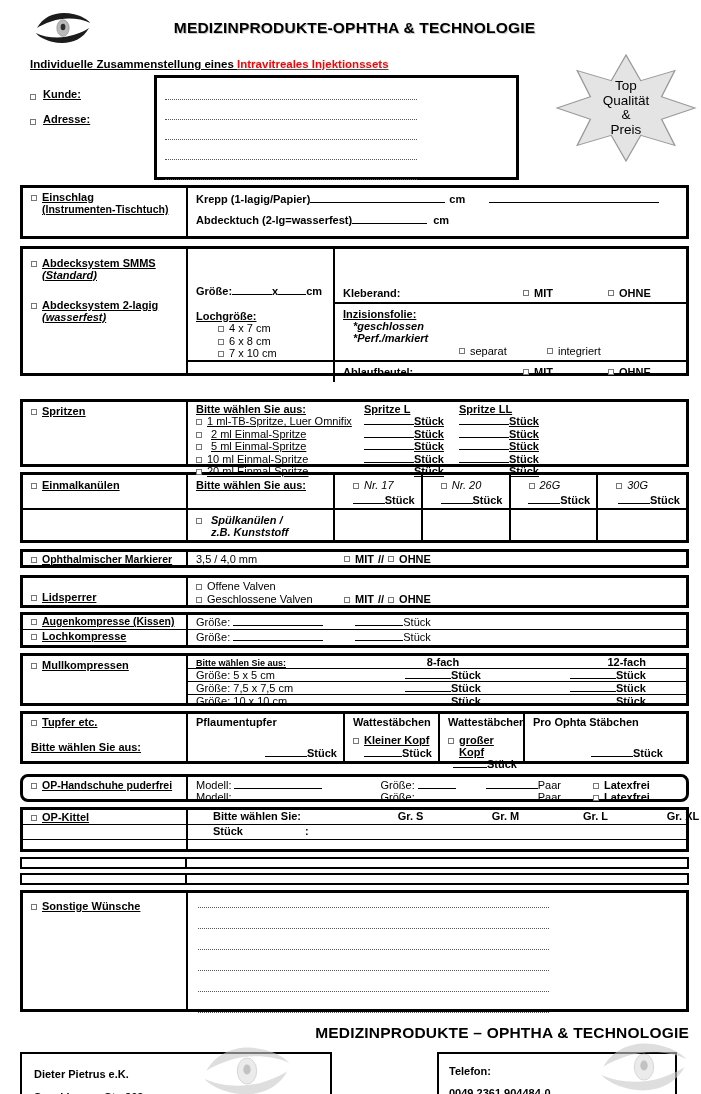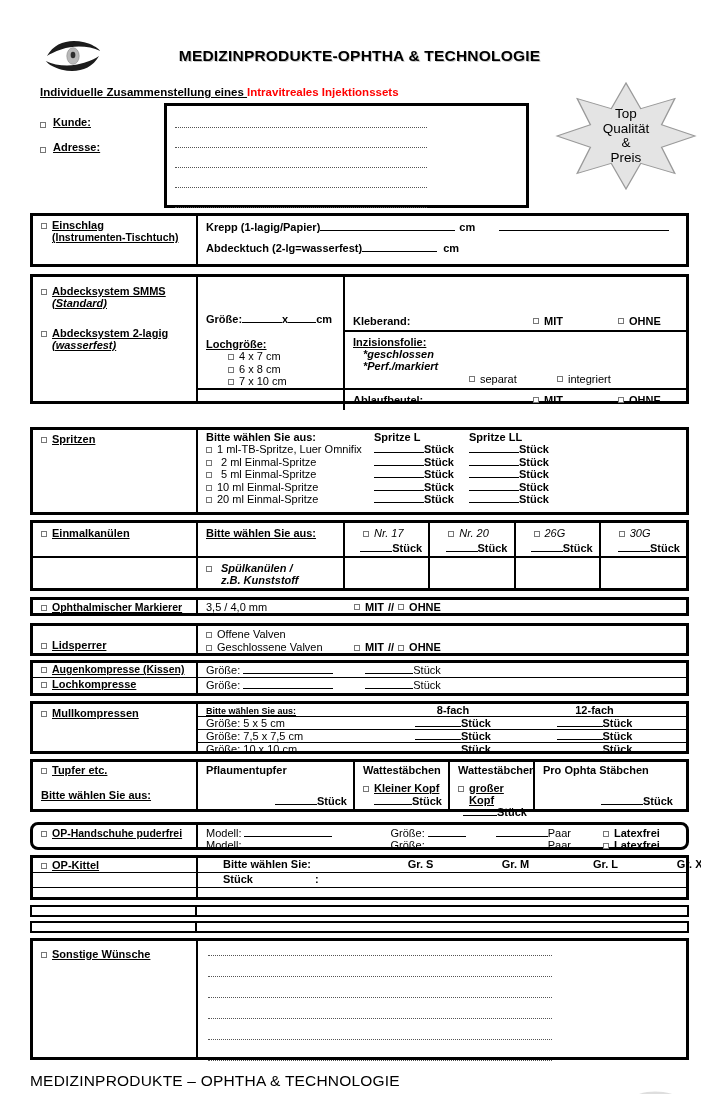--- a/index.html
+++ b/index.html
@@ -2,37 +2,37 @@
 <html><head>
 <meta charset="utf-8">
 <style>
   * { box-sizing: border-box; }
   html,body { margin:0; padding:0; }
   body {
     width:701px; height:1094px; background:#fff; color:#000;
     font-family:"Liberation Sans", sans-serif; font-size:11px;
     position:relative; overflow:hidden;
   }
-  .page { position:absolute; inset:0; padding:6px 12px 0 30px;margin-top:28px; }
+  .page { position:absolute; inset:0; padding:6px 12px 0 20px; }
 
   .b { font-weight:bold; }
   .u { text-decoration:underline; }
   .i { font-style:italic; }
 
   .cb { display:inline-block; width:6px; height:6px; border:1px solid #777; background:#fff; margin-right:5px; flex:none; vertical-align:1px; }
   .wl { display:inline-block; height:10px; border-bottom:1.5px solid #000; vertical-align:baseline; }
   .dot { border-bottom:1.6px dotted #555; height:1px; }
 
   
   .hdr { position:relative; height:46px; }
   .logo { position:absolute; left:12px; top:2px; }
   .title { text-align:center; font-size:15.5px; font-weight:bold; padding-top:13px; letter-spacing:.2px; text-shadow:1px 1px 0 #c9c9c9; }
   .subtitle { font-weight:bold; font-size:11.5px; margin:6px 0 5px 10px; }
   .subtitle .p1 { text-decoration:underline; }
-  .subtitle .p2 { color:#ff0000; }
+  .subtitle .p2 { color:#ff0000; text-decoration:underline; }
 
   .badge { position:absolute; right:2px; top:52px; width:146px; height:112px; z-index:3;text-align:center; }
   .badge svg { position:absolute; inset:0; }
   .btxt { position:absolute; inset:0; display:flex; flex-direction:column; align-items:center; justify-content:center; font-size:13.5px; line-height:14.5px; }
 
   
   .kunde-area { position:relative; height:106px; margin-bottom:4px; }
   .kv { position:absolute; left:10px; display:flex; align-items:flex-end; font-weight:bold;text-decoration:underline; }
   .kv .u { margin-left:2px; }
   .kunde-box { position:absolute; left:134px; top:0; width:365px; height:105px; border:3px solid #000; padding:21px 10px 0 8px; }
@@ -64,21 +64,21 @@
   .seprow { display:flex; padding-left:124px; margin-top:auto; margin-bottom:3px; }
   .seprow .grp1 { width:88px; }
   .ab-bottom { border-top:2px solid #000; display:flex; height:22px; flex:none; }
   .ab-c2b { width:147px; flex:none; border-right:2px solid #000; }
   .abl { flex:1; display:flex; align-items:center; padding-left:8px; font-weight:bold; }
   .abl .alab { width:180px; }
   .abl .grp1 { width:85px; }
   .loch-opt { padding-left:22px; line-height:12.5px; }
 
   
-  .spritzen { height:88px; margin-bottom:5px; }
+  .spritzen { height:68px; margin-bottom:5px;text-decoration:underline; }
   .sp-c2 { flex:1; padding:2px 4px 0 8px; }
   .sp-row { display:flex; line-height:11.4px; align-items:baseline; }
   .sp-name { width:168px; }
   .sp-col { width:95px; }
   .sp-head { font-weight:bold; }
 
   
   .kan { margin-bottom:6px; display:grid; border:3px solid #000; grid-template-columns:165px 147px 1fr 1fr 1fr 1fr; }
   .kcell { border-right:2px solid #000; padding:2px 4px 2px 8px; }
   .kcell.last { border-right:none; }
@@ -108,21 +108,21 @@
   .komp-row .c1 { padding-top:0; padding-bottom:0; }
   .komp-c2 { display:flex; align-items:baseline; padding-left:8px; padding-top:1px; }
 
   
   .mull { height:53px; margin-bottom:5px; }
   .mull-right { flex:1; display:flex; flex-direction:column; }
   .mull-row { display:flex; align-items:baseline; flex:1; padding-left:8px; }
   .mull-row + .mull-row { border-top:1.5px solid #000; }
   .mull-name { width:157px; }
   .mull-col { width:180px; text-align:center; }
-  .mull-col2 { flex:1; text-align:center; padding-right:40px; }
+  .mull-col2 { flex:1; text-align:right; padding-right:40px; }
   .choose-sm { font-size:9px; font-weight:bold; text-decoration:underline; }
 
   
   .tupfer { height:53px; margin-bottom:10px; }
   .t-c1 { width:165px; flex:none; border-right:2px solid #000; padding:2px 4px 2px 8px; }
   .t-col { border-right:2px solid #000; display:flex; flex-direction:column; padding:2px 6px 2px 8px; }
   .t-col.w2 { width:157px; }
   .t-col.w3 { width:95px; }
   .t-col.w4 { width:85px; }
   .t-col.w5 { flex:1; border-right:none; }
@@ -147,21 +147,21 @@
   .thin { border:2px solid #000; height:12px; display:flex; margin-bottom:4px; }
   .thin .tc1 { width:165px; border-right:2px solid #000; }
   .thin2 { margin-bottom:5px; }
 
   
   .sonst { height:122px; margin-bottom:12px; }
   .son-c2 { flex:1; padding:14px 0 0 10px; }
   .son-c2 .dot { width:72%; margin-bottom:20px; }
 
   
-  .ftitle { text-align:left; font-size:15.5px; font-weight:normal; letter-spacing:.2px; margin-bottom:10px; }
+  .ftitle { text-align:right; font-size:15.5px; font-weight:bold; letter-spacing:.2px; margin-bottom:10px; }
   .fboxes { position:relative; display:flex; }
   .fbox-l { width:312px; border:2.5px solid #000; padding:9px 12px 6px 12px; font-weight:bold; line-height:22.5px; background:transparent; }
   .fbox-r { margin-left:105px; width:240px; border:2.5px solid #000; padding:7px 10px 5px 10px; font-weight:bold; }
   .frow { display:flex; line-height:21.5px;flex-direction:column; }
   .flab { width:70px; }
   .wm { position:absolute; pointer-events:none; z-index:2; opacity:.6; }
   .wm1 { left:177px; top:-10px; }
   .wm2 { left:574px; top:-14px; }
 </style>
 </head>

